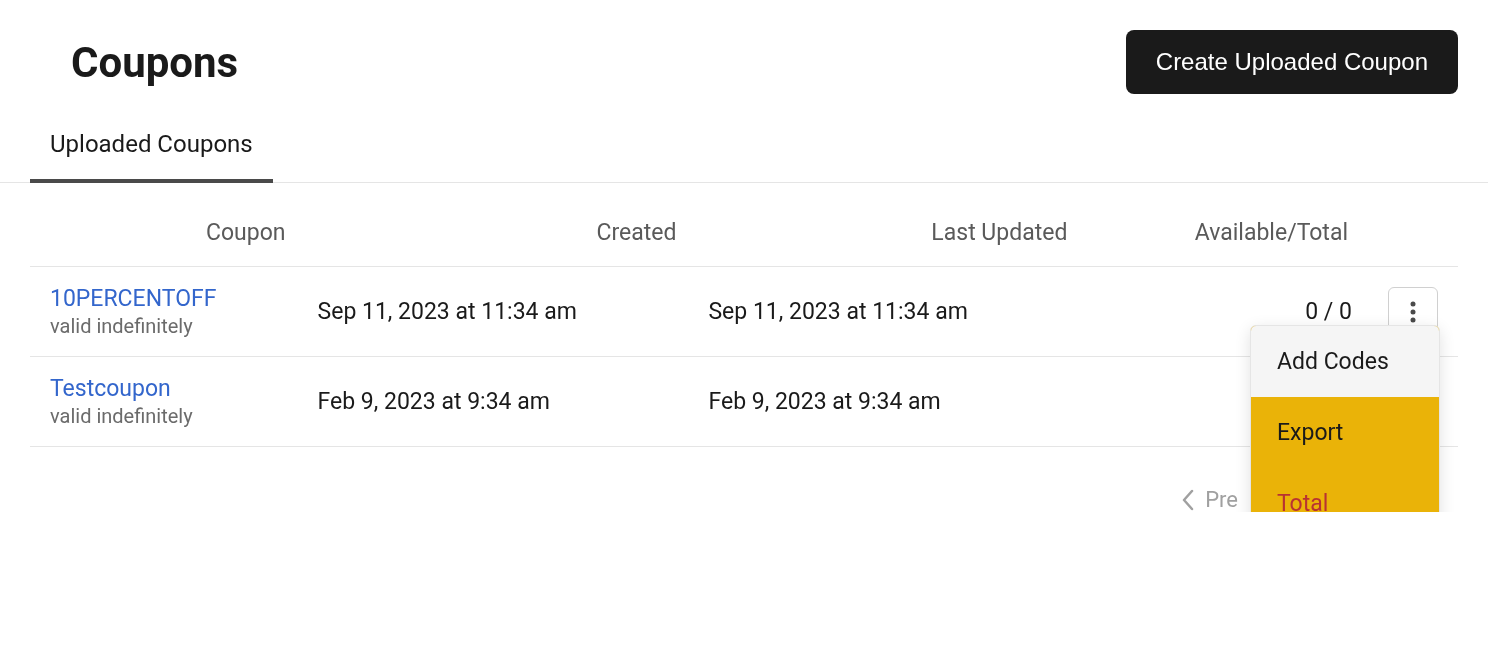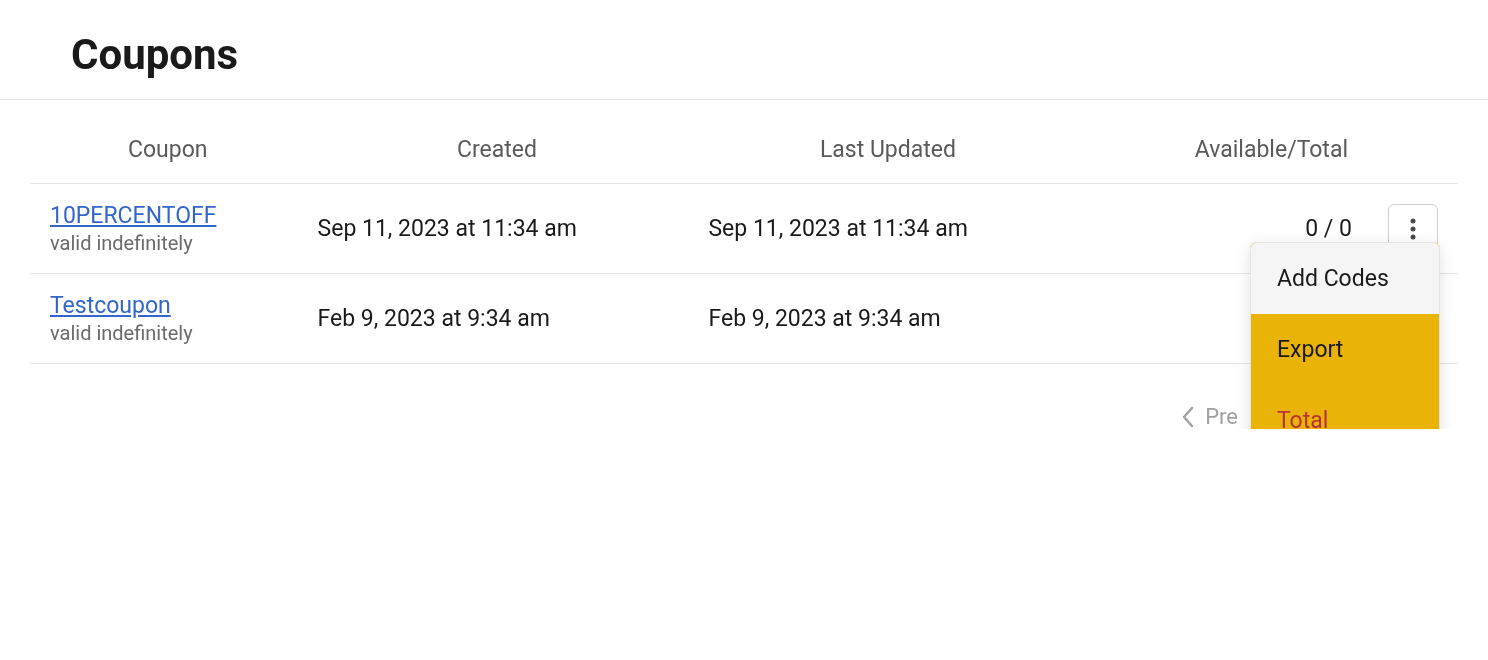--- a/index.html
+++ b/index.html
@@ -57,21 +57,21 @@
       background: #4a4a4a;
     }
     .table-wrap {
       padding: 0 30px;
     }
     table {
       width: 100%;
       border-collapse: collapse;
     }
     thead th {
-      text-align: center;
+      text-align: right;
       font-size: 23px;
       font-weight: 400;
       color: #5a5a5a;
       padding: 36px 16px 20px 16px;
       border-bottom: 1px solid #e5e5e5;
     }
     thead th:first-child { padding-left: 20px; }
     thead th.col-available { text-align: right; padding-right: 110px; }
     tbody td {
       padding: 18px 16px;
@@ -79,21 +79,20 @@
       font-size: 23px;
       color: #1a1a1a;
       vertical-align: middle;
     }
     tbody td:first-child { padding-left: 20px; }
     .coupon-name {
       color: #3366cc;
       font-size: 23px;
       cursor: pointer;
       display: inline-block;
-      text-decoration: underline;
     }
     .coupon-validity {
       color: #6b6b6b;
       font-size: 20px;
       margin-top: 2px;
     }
     td.col-available {
       text-align: right;
       white-space: nowrap;
       position: relative;
@@ -152,23 +151,25 @@
     .page-chevron {
       display: inline-flex;
       align-items: center;
     }
   </style>
 </head>
 <body>
 
 <div class="header">
   <h1 class="page-title">Coupons</h1>
+  <button class="create-btn">Create Uploaded Coupon</button>
 </div>
 
 <div class="tabs">
+  <div class="tab active">Uploaded Coupons</div>
 </div>
 
 <div class="table-wrap">
   <table>
     <thead>
       <tr>
         <th>Coupon</th>
         <th>Created</th>
         <th>Last Updated</th>
         <th class="col-available">Available/Total</th>

